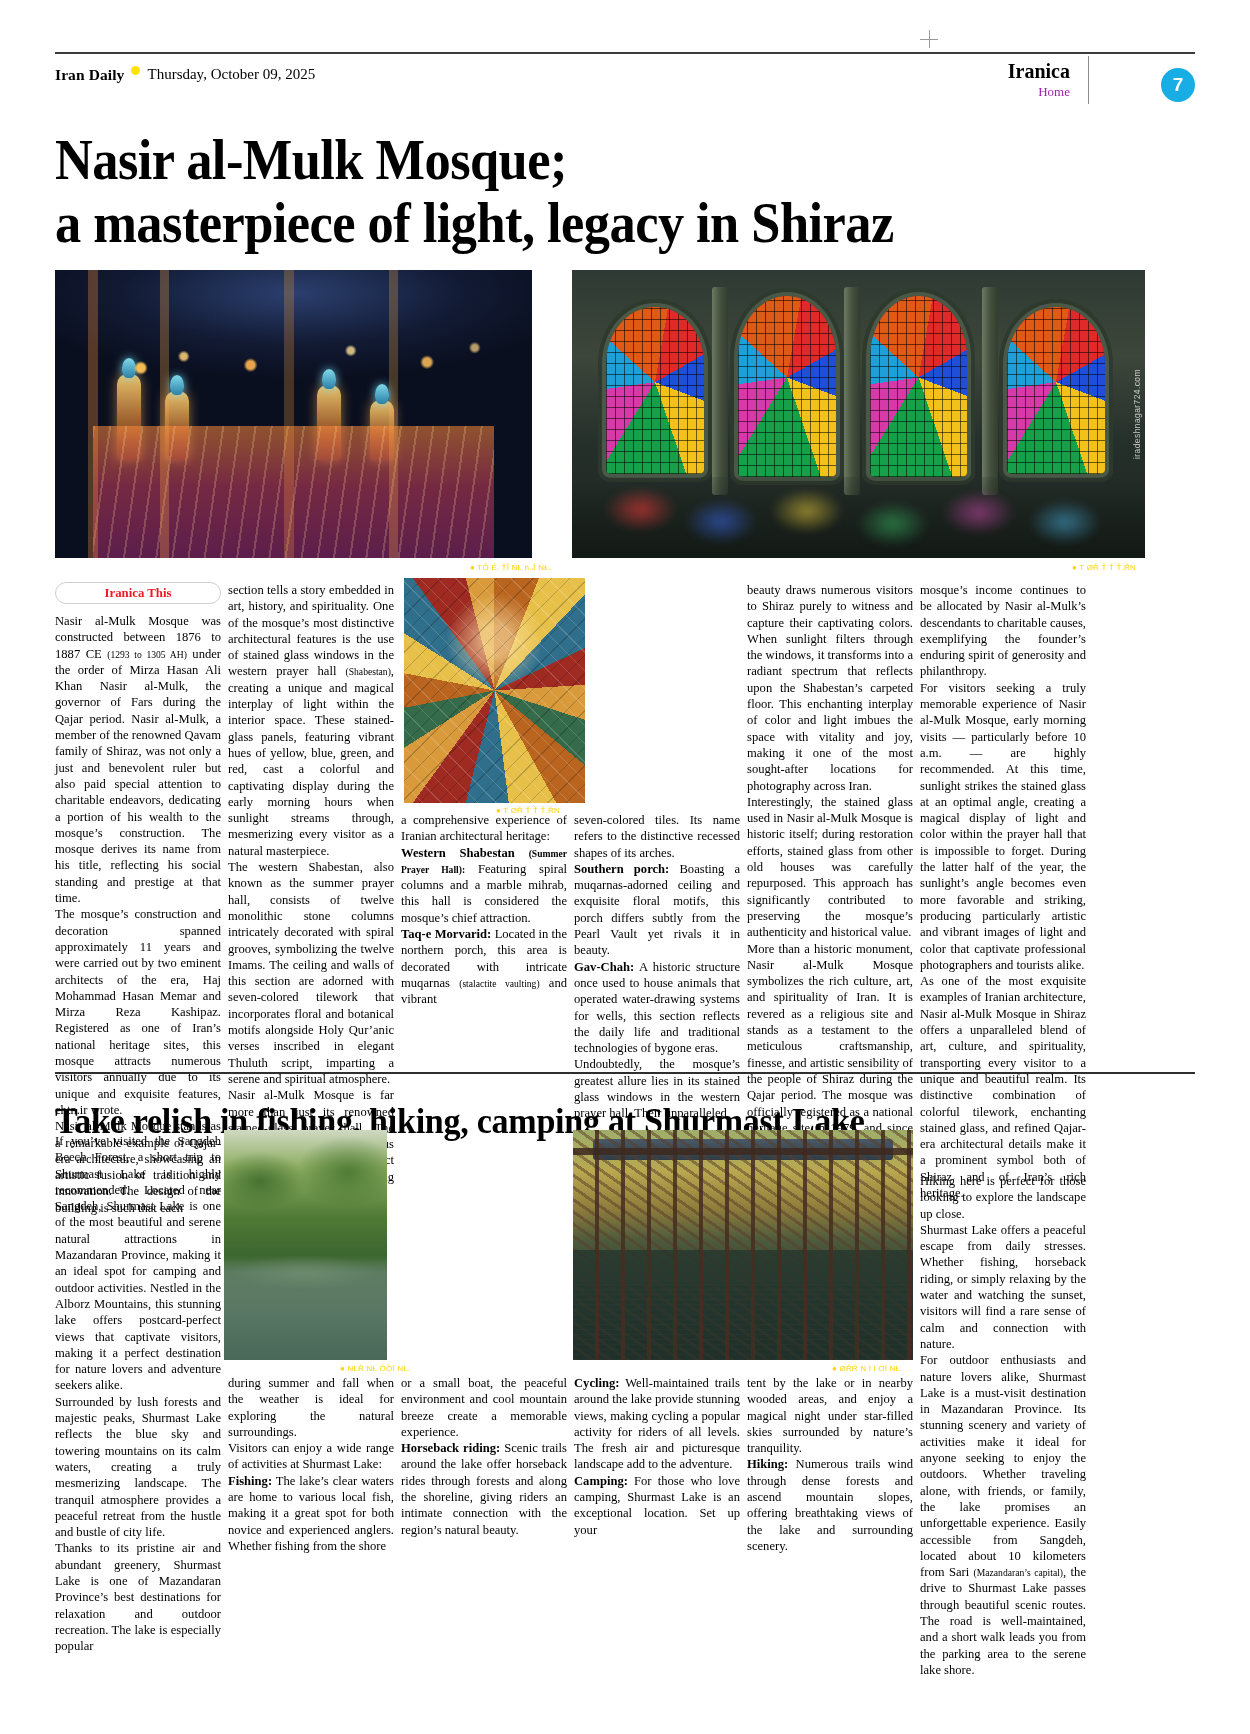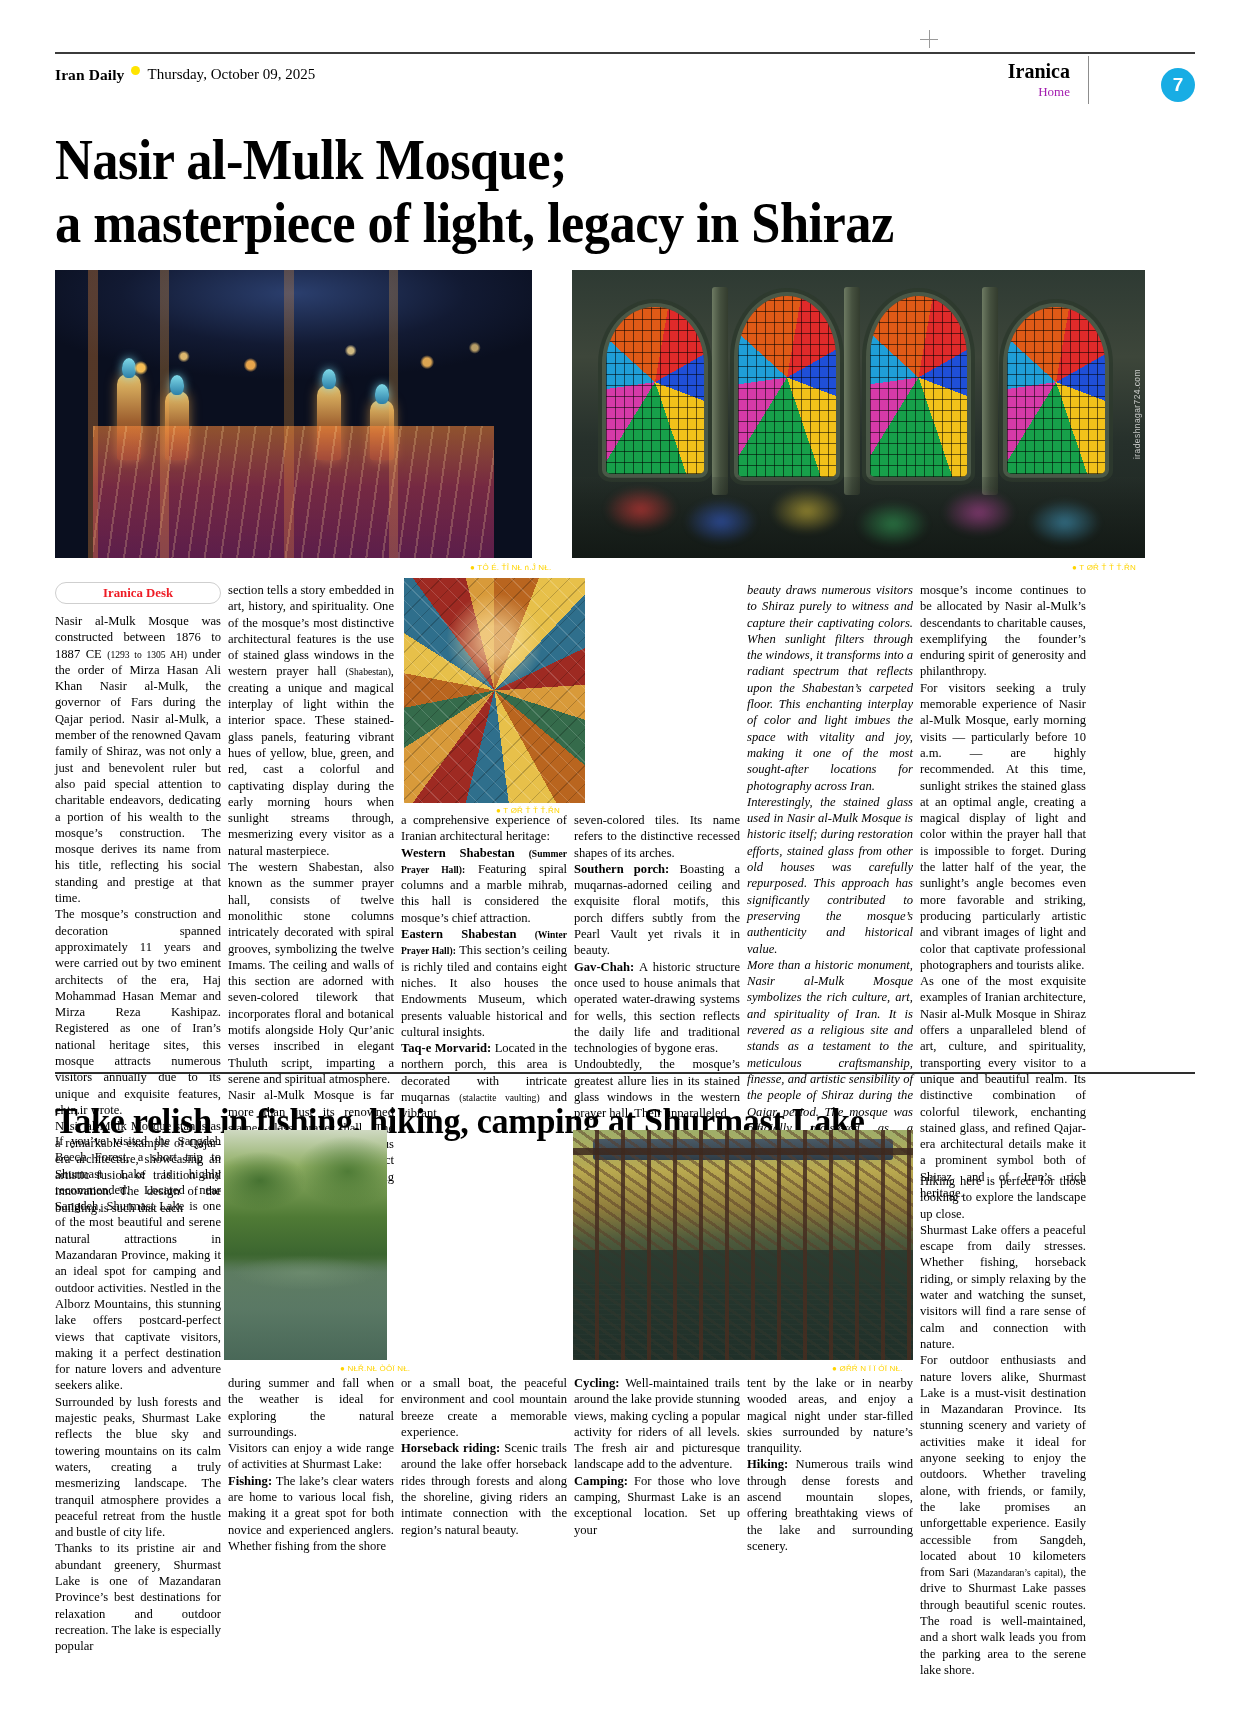--- a/index.html
+++ b/index.html
@@ -317,56 +317,55 @@
   <div class="cap" style="left:1072px; top:563px;">● T ØŘ Ť Ť Ť.ŘN</div>
 
   <div class="photo tile-photo">
     <div class="art art-tile"></div>
   </div>
   <div class="cap" style="left:496px; top:806px;">● T ØŘ Ť Ť Ť.ŘN</div>
 
   <div class="colwrap" style="left:0; top:582px; width:1250px;">
     <div class="col" style="left:55px; width:166px;">
       <div class="desk-pill">
-        <span>Iranica Desk</span>
+        <span>Iranica This</span>
       </div>
       <div>
           <p>Nasir al-Mulk Mosque was constructed between 1876 to 1887 CE <span class="small-caps-note">(1293 to 1305 AH)</span> under the order of Mirza Hasan Ali Khan Nasir al-Mulk, the governor of Fars during the Qajar period. Nasir al-Mulk, a member of the renowned Qavam family of Shiraz, was not only a just and benevolent ruler but also paid special attention to charitable endeavors, dedicating a portion of his wealth to the mosque’s construction. The mosque derives its name from his title, reflecting his social standing and prestige at that time.</p>
           <p>The mosque’s construction and decoration spanned approximately 11 years and were carried out by two eminent architects of the era, Haj Mohammad Hasan Memar and Mirza Reza Kashipaz. Registered as one of Iran’s national heritage sites, this mosque attracts numerous visitors annually due to its unique and exquisite features, chtn.ir wrote.</p>
           <p>Nasir al-Mulk Mosque stands as a remarkable example of Qajar-era architecture, showcasing an artistic fusion of tradition and innovation. The design of the building is such that each</p>
         </div>
     </div>
 
     <div class="col" style="left:228px; width:166px;">
       <div>
           <p>section tells a story embedded in art, history, and spirituality. One of the mosque’s most distinctive architectural features is the use of stained glass windows in the western prayer hall <span class="small-caps-note">(Shabestan)</span>, creating a unique and magical interplay of light within the interior space. These stained-glass panels, featuring vibrant hues of yellow, blue, green, and red, cast a colorful and captivating display during the early morning hours when sunlight streams through, mesmerizing every visitor as a natural masterpiece.</p>
           <p>The western Shabestan, also known as the summer prayer hall, consists of twelve monolithic stone columns intricately decorated with spiral grooves, symbolizing the twelve Imams. The ceiling and walls of this section are adorned with seven-colored tilework that incorporates floral and botanical motifs alongside Holy Qur’anic verses inscribed in elegant Thuluth script, imparting a serene and spiritual atmosphere.</p>
           <p>Nasir al-Mulk Mosque is far more than just its renowned stained-glass prayer hall. The complex comprises various sections, each with its distinct beauty and purpose, offering visitors</p>
         </div>
     </div>
 
     <div class="col" style="left:401px; width:166px; padding-top:230px;">
       <div>
           <p>a comprehensive experience of Iranian architectural heritage:</p>
           <p><span class="b">Western Shabestan</span> <span class="small-caps-note b">(Summer Prayer Hall):</span> Featuring spiral columns and a marble mihrab, this hall is considered the mosque’s chief attraction.</p>
-          <p><span class="b">Eastern Shabestan</span> <span class="small-caps-note b">(Winter Prayer Hall):</span> This section’s ceiling is richly tiled and contains eight niches. It also houses the Endowments Museum, which presents valuable historical and cultural insights.</p>
           <p><span class="b">Taq-e Morvarid:</span> Located in the northern porch, this area is decorated with intricate muqarnas <span class="small-caps-note">(stalactite vaulting)</span> and vibrant</p>
         </div>
     </div>
 
     <div class="col" style="left:574px; width:166px; padding-top:230px;">
       <div>
           <p>seven-colored tiles. Its name refers to the distinctive recessed shapes of its arches.</p>
           <p><span class="b">Southern porch:</span> Boasting a muqarnas-adorned ceiling and exquisite floral motifs, this porch differs subtly from the Pearl Vault yet rivals it in beauty.</p>
           <p><span class="b">Gav-Chah:</span> A historic structure once used to house animals that operated water-drawing systems for wells, this section reflects the daily life and traditional technologies of bygone eras.</p>
           <p>Undoubtedly, the mosque’s greatest allure lies in its stained glass windows in the western prayer hall. Their unparalleled</p>
         </div>
     </div>
 
-    <div class="col" style="left:747px; width:166px;font-style:italic;">
+    <div class="col" style="left:747px; width:166px;">
       <div>
           <p>beauty draws numerous visitors to Shiraz purely to witness and capture their captivating colors. When sunlight filters through the windows, it transforms into a radiant spectrum that reflects upon the Shabestan’s carpeted floor. This enchanting interplay of color and light imbues the space with vitality and joy, making it one of the most sought-after locations for photography across Iran.</p>
           <p>Interestingly, the stained glass used in Nasir al-Mulk Mosque is historic itself; during restoration efforts, stained glass from other old houses was carefully repurposed. This approach has significantly contributed to preserving the mosque’s authenticity and historical value.</p>
           <p>More than a historic monument, Nasir al-Mulk Mosque symbolizes the rich culture, art, and spirituality of Iran. It is revered as a religious site and stands as a testament to the meticulous craftsmanship, finesse, and artistic sensibility of the people of Shiraz during the Qajar period. The mosque was officially registered as a national heritage site in 1979, and since then, its upkeep and restoration have been managed with exceptional care and dedication. Remarkably, the</p>
         </div>
     </div>
 
     <div class="col" style="left:920px; width:166px;">
       <div>
           <p>mosque’s income continues to be allocated by Nasir al-Mulk’s descendants to charitable causes, exemplifying the founder’s enduring spirit of generosity and philanthropy.</p>

